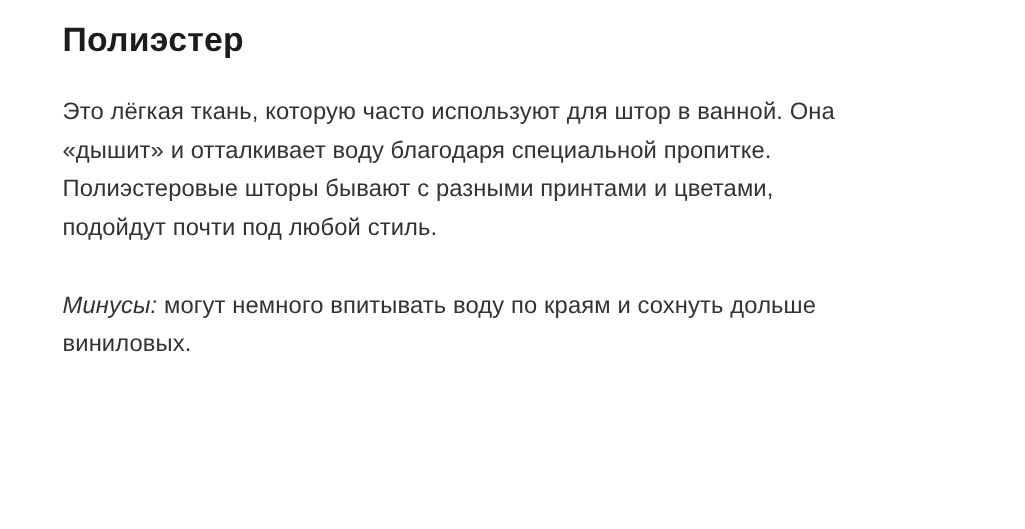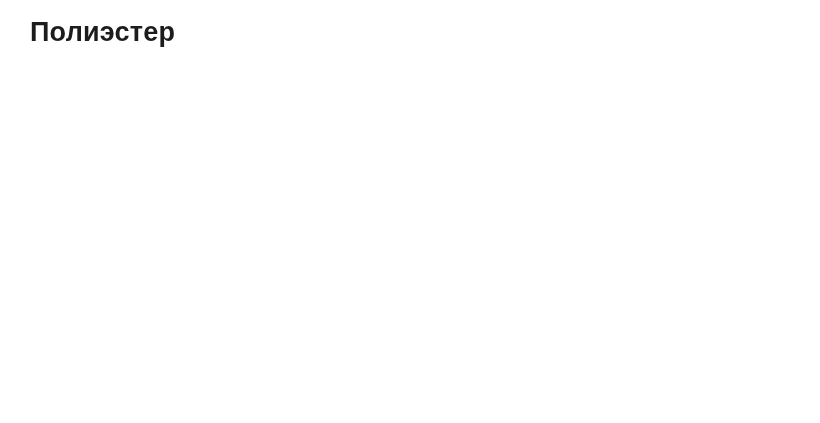--- a/index.html
+++ b/index.html
@@ -12,20 +12,21 @@
     width: 820px;
     height: 423px;
     background: var(--bg-color);
     font-family: "Liberation Sans", sans-serif;
     overflow: hidden;
   }
   .article {
     padding: 16px 30px 0 30px;
     width: 700px;
     color: var(--text-color);
+    margin-left: 20px;
   }
   .article h1 {
     font-size: 27px;
     font-weight: 700;
     color: var(--heading-color);
     letter-spacing: 0.2px;
     margin: 0 0 26px 0;
     line-height: 1.2;
   }
   .article p {
@@ -38,15 +39,17 @@
   .article p em {
     font-style: italic;
   }
 </style>
 </head>
 <body>
 
 <main class="article">
   <h1>Полиэстер</h1>
 
+  <p>Это лёгкая ткань, которую часто используют для штор в ванной. Она «дышит» и отталкивает воду благодаря специальной пропитке. Полиэстеровые шторы бывают с разными принтами и цветами, подойдут почти под любой стиль.</p>
 
 
+  <p><em>Минусы:</em><span> могут немного впитывать воду по краям и сохнуть дольше виниловых.</span></p>
 </main>
 
 </body></html>

